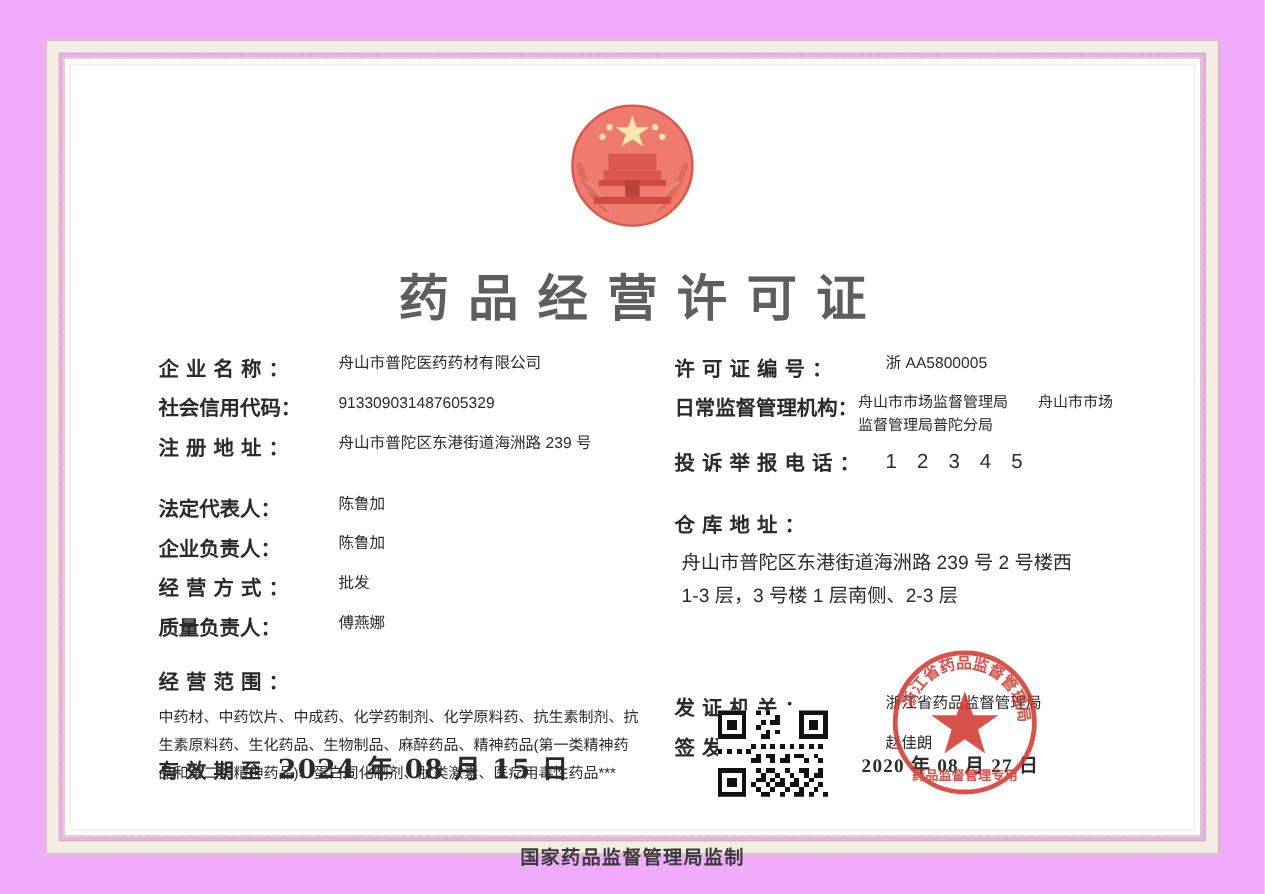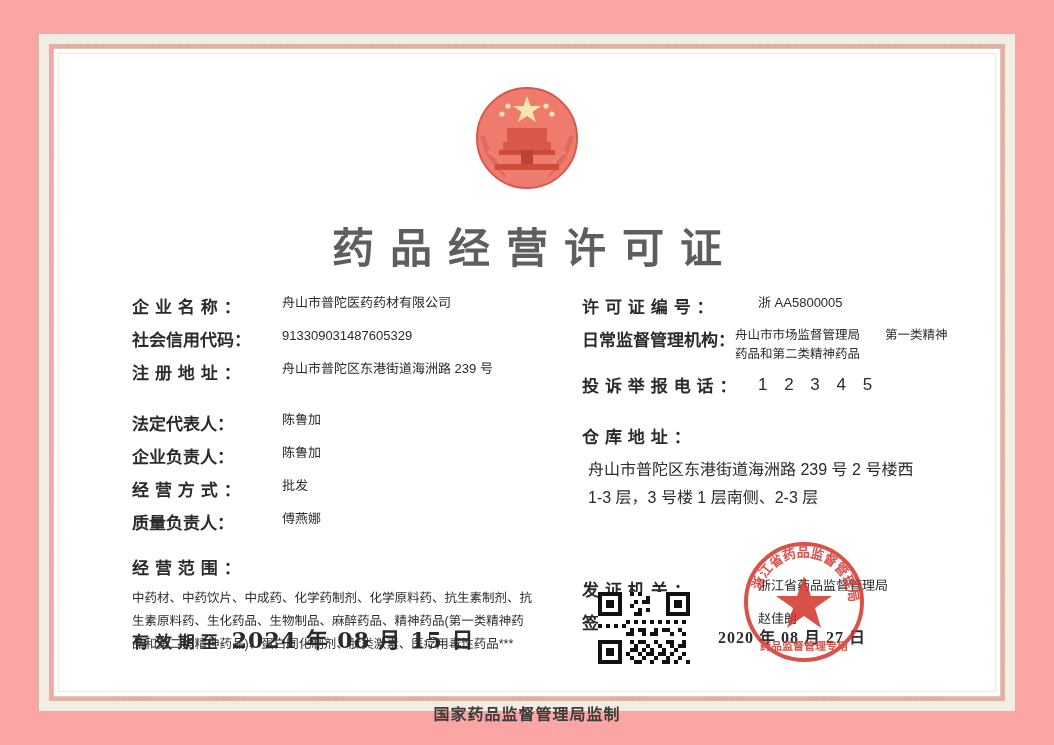--- a/index.html
+++ b/index.html
@@ -12,21 +12,21 @@
     height: 745px;
     font-family: "Liberation Sans", "DejaVu Sans", sans-serif;
     color: #231f20;
     overflow: hidden;
   }
 
   #cert {
     position: relative;
     width: 1054px;
     height: 745px;
-    background: #fca5a5;
+    background: #f0abfc;
   }
 
   
   .border-outer {
     position: absolute;
     left: 38px;
     top: 33px;
     right: 38px;
     bottom: 33px;
     border: 11px solid #f2ece4;
@@ -108,21 +108,20 @@
     position: absolute;
     left: 0;
     top: 0;
     width: 400px;
   }
   .col-right {
     position: absolute;
     left: 430px;
     top: 0;
     width: 370px;
-    margin-left: 20px;
   }
 
   .row {
     display: flex;
     align-items: flex-start;
     margin-bottom: 8px;
   }
   .lbl {
     font-family: "DejaVu Serif", "Liberation Serif", serif;
     font-size: 17px;
@@ -306,21 +305,21 @@
 
     <div class="col-right">
 
       <div class="row">
         <span class="lbl w2">许 可 证 编 号 ：</span>
         <span class="val">浙 AA5800005</span>
       </div>
 
       <div class="row">
         <span class="lbl w2">日常监督管理机构：</span>
-        <span class="val small">舟山市市场监督管理局　　第一类精神药品和第二类精神药品</span>
+        <span class="val small">舟山市市场监督管理局　　舟山市市场监督管理局普陀分局</span>
       </div>
 
       <div class="row">
         <span class="lbl w2">投 诉 举 报 电 话 ：</span>
         <span class="val sp-num">1 2 3 4 5</span>
       </div>
 
       <div class="gap-md"></div>
 
       <div class="row">

